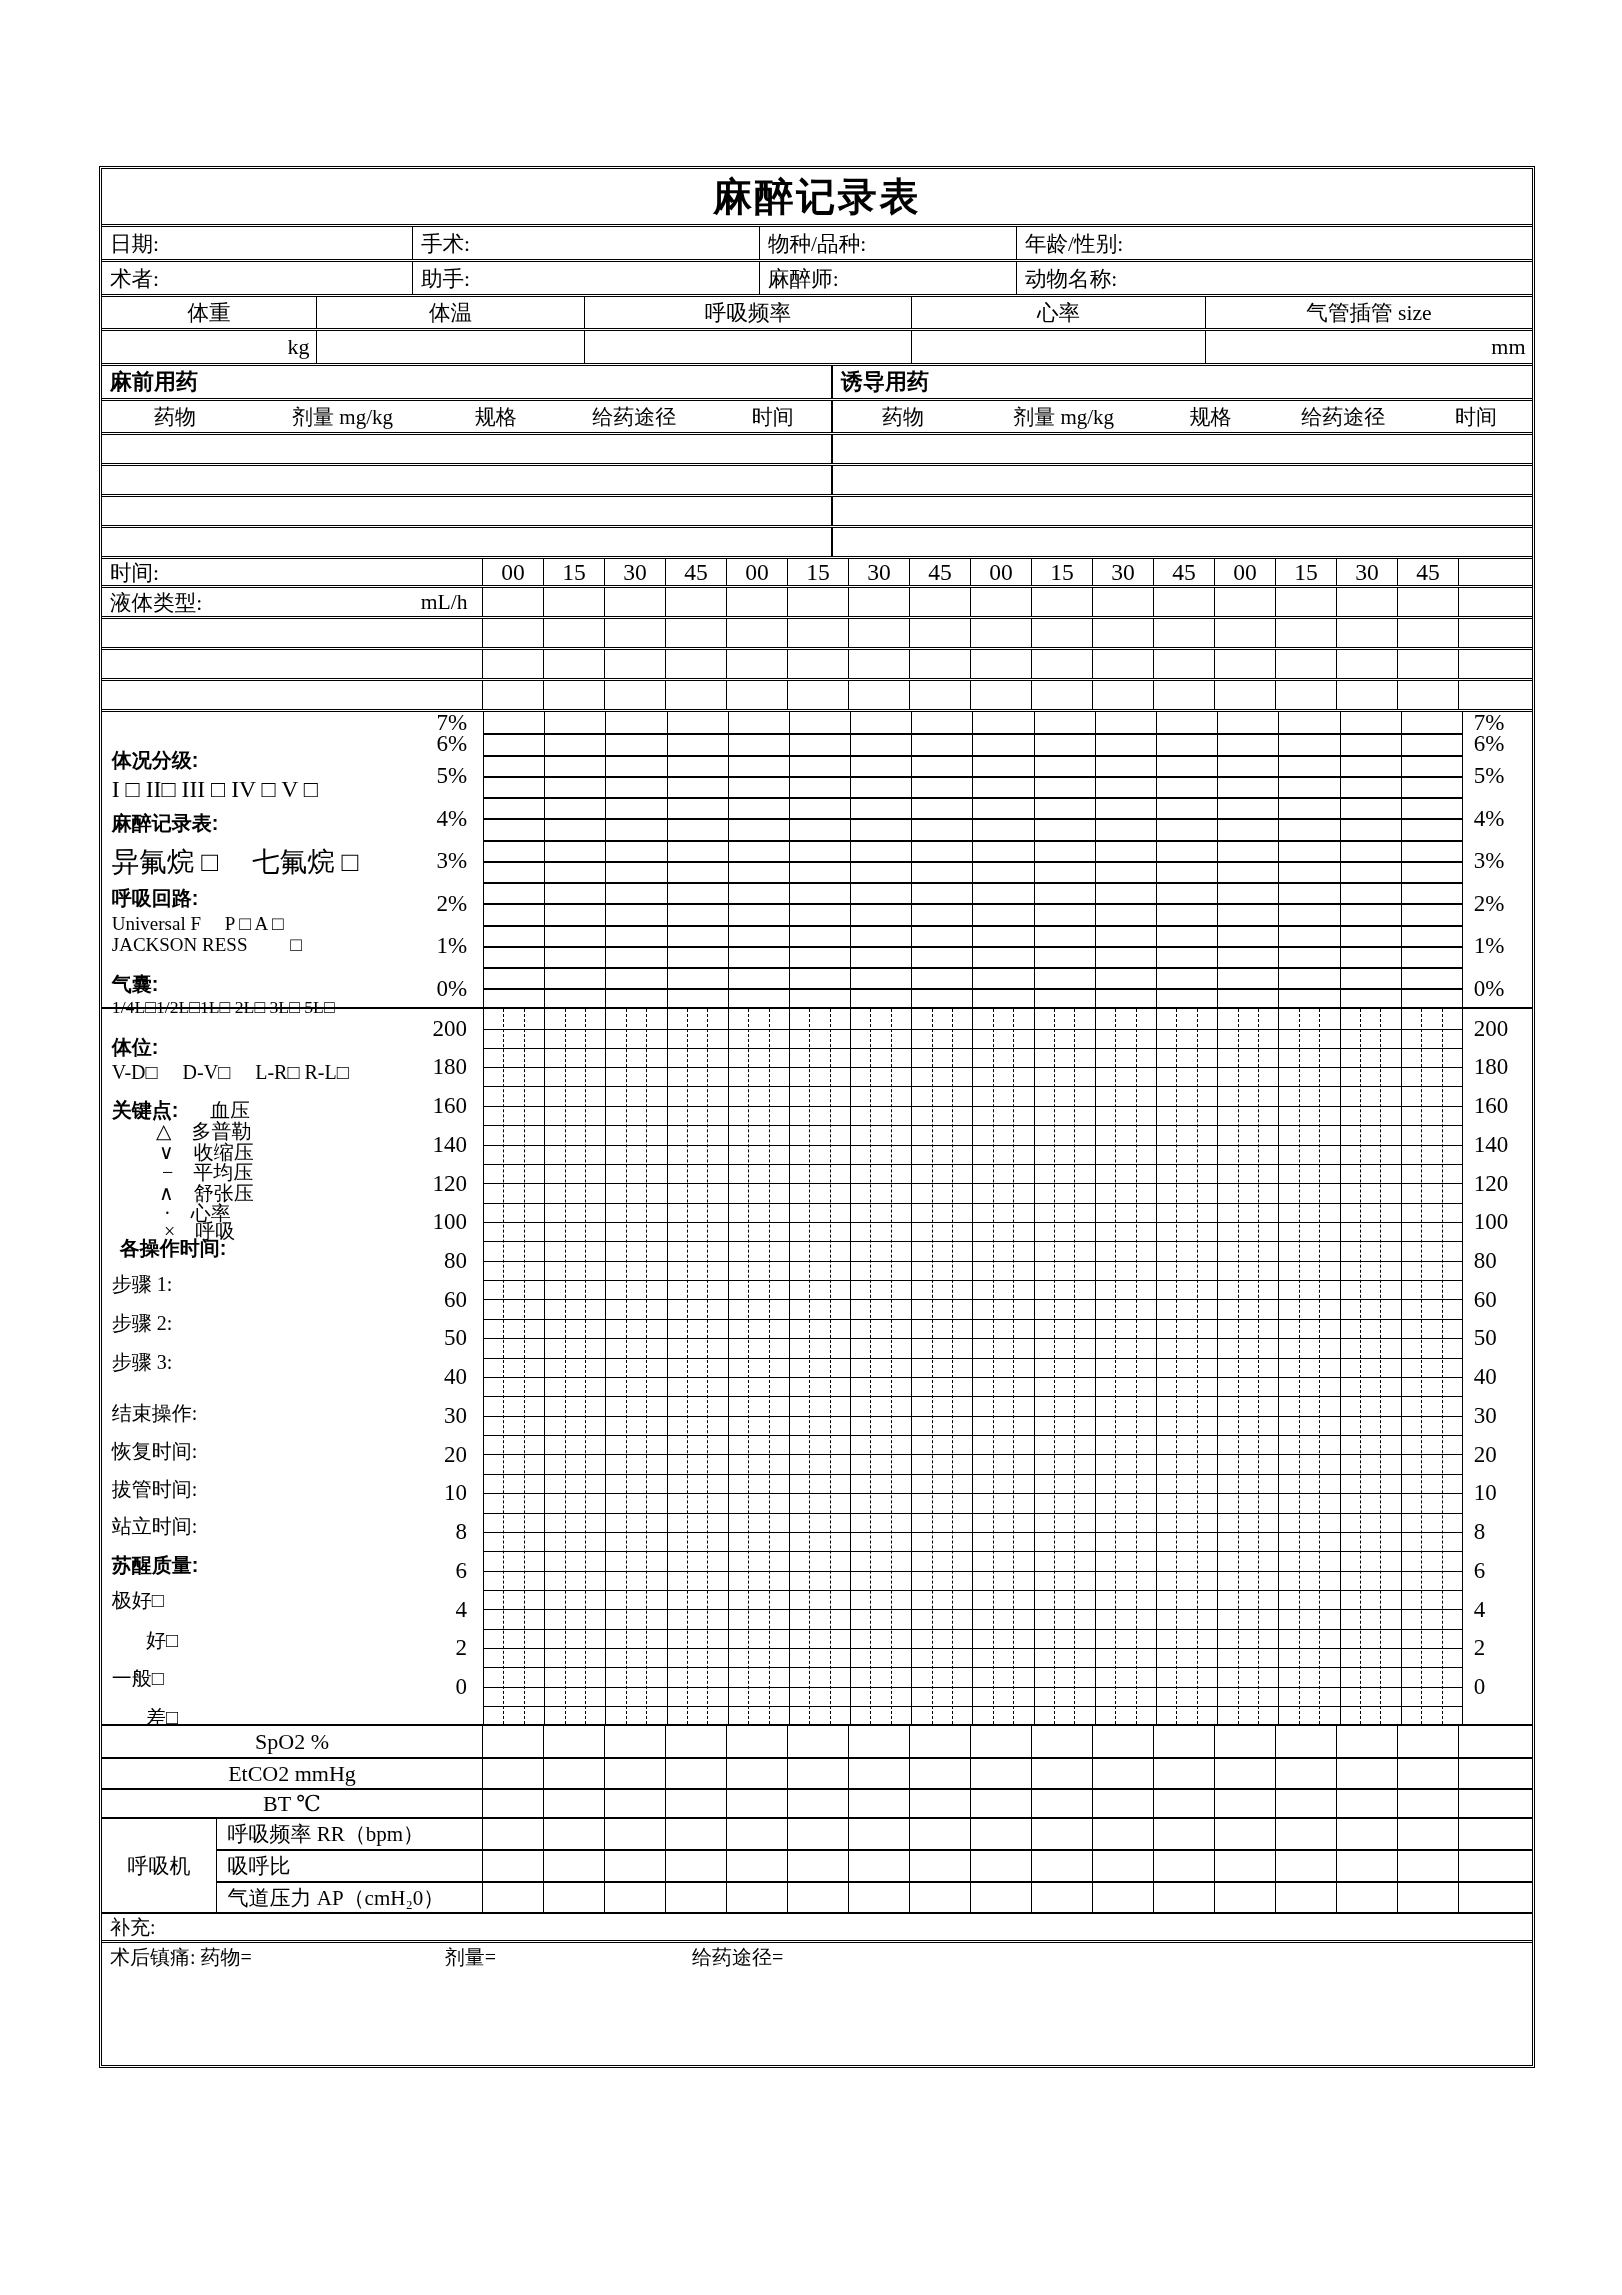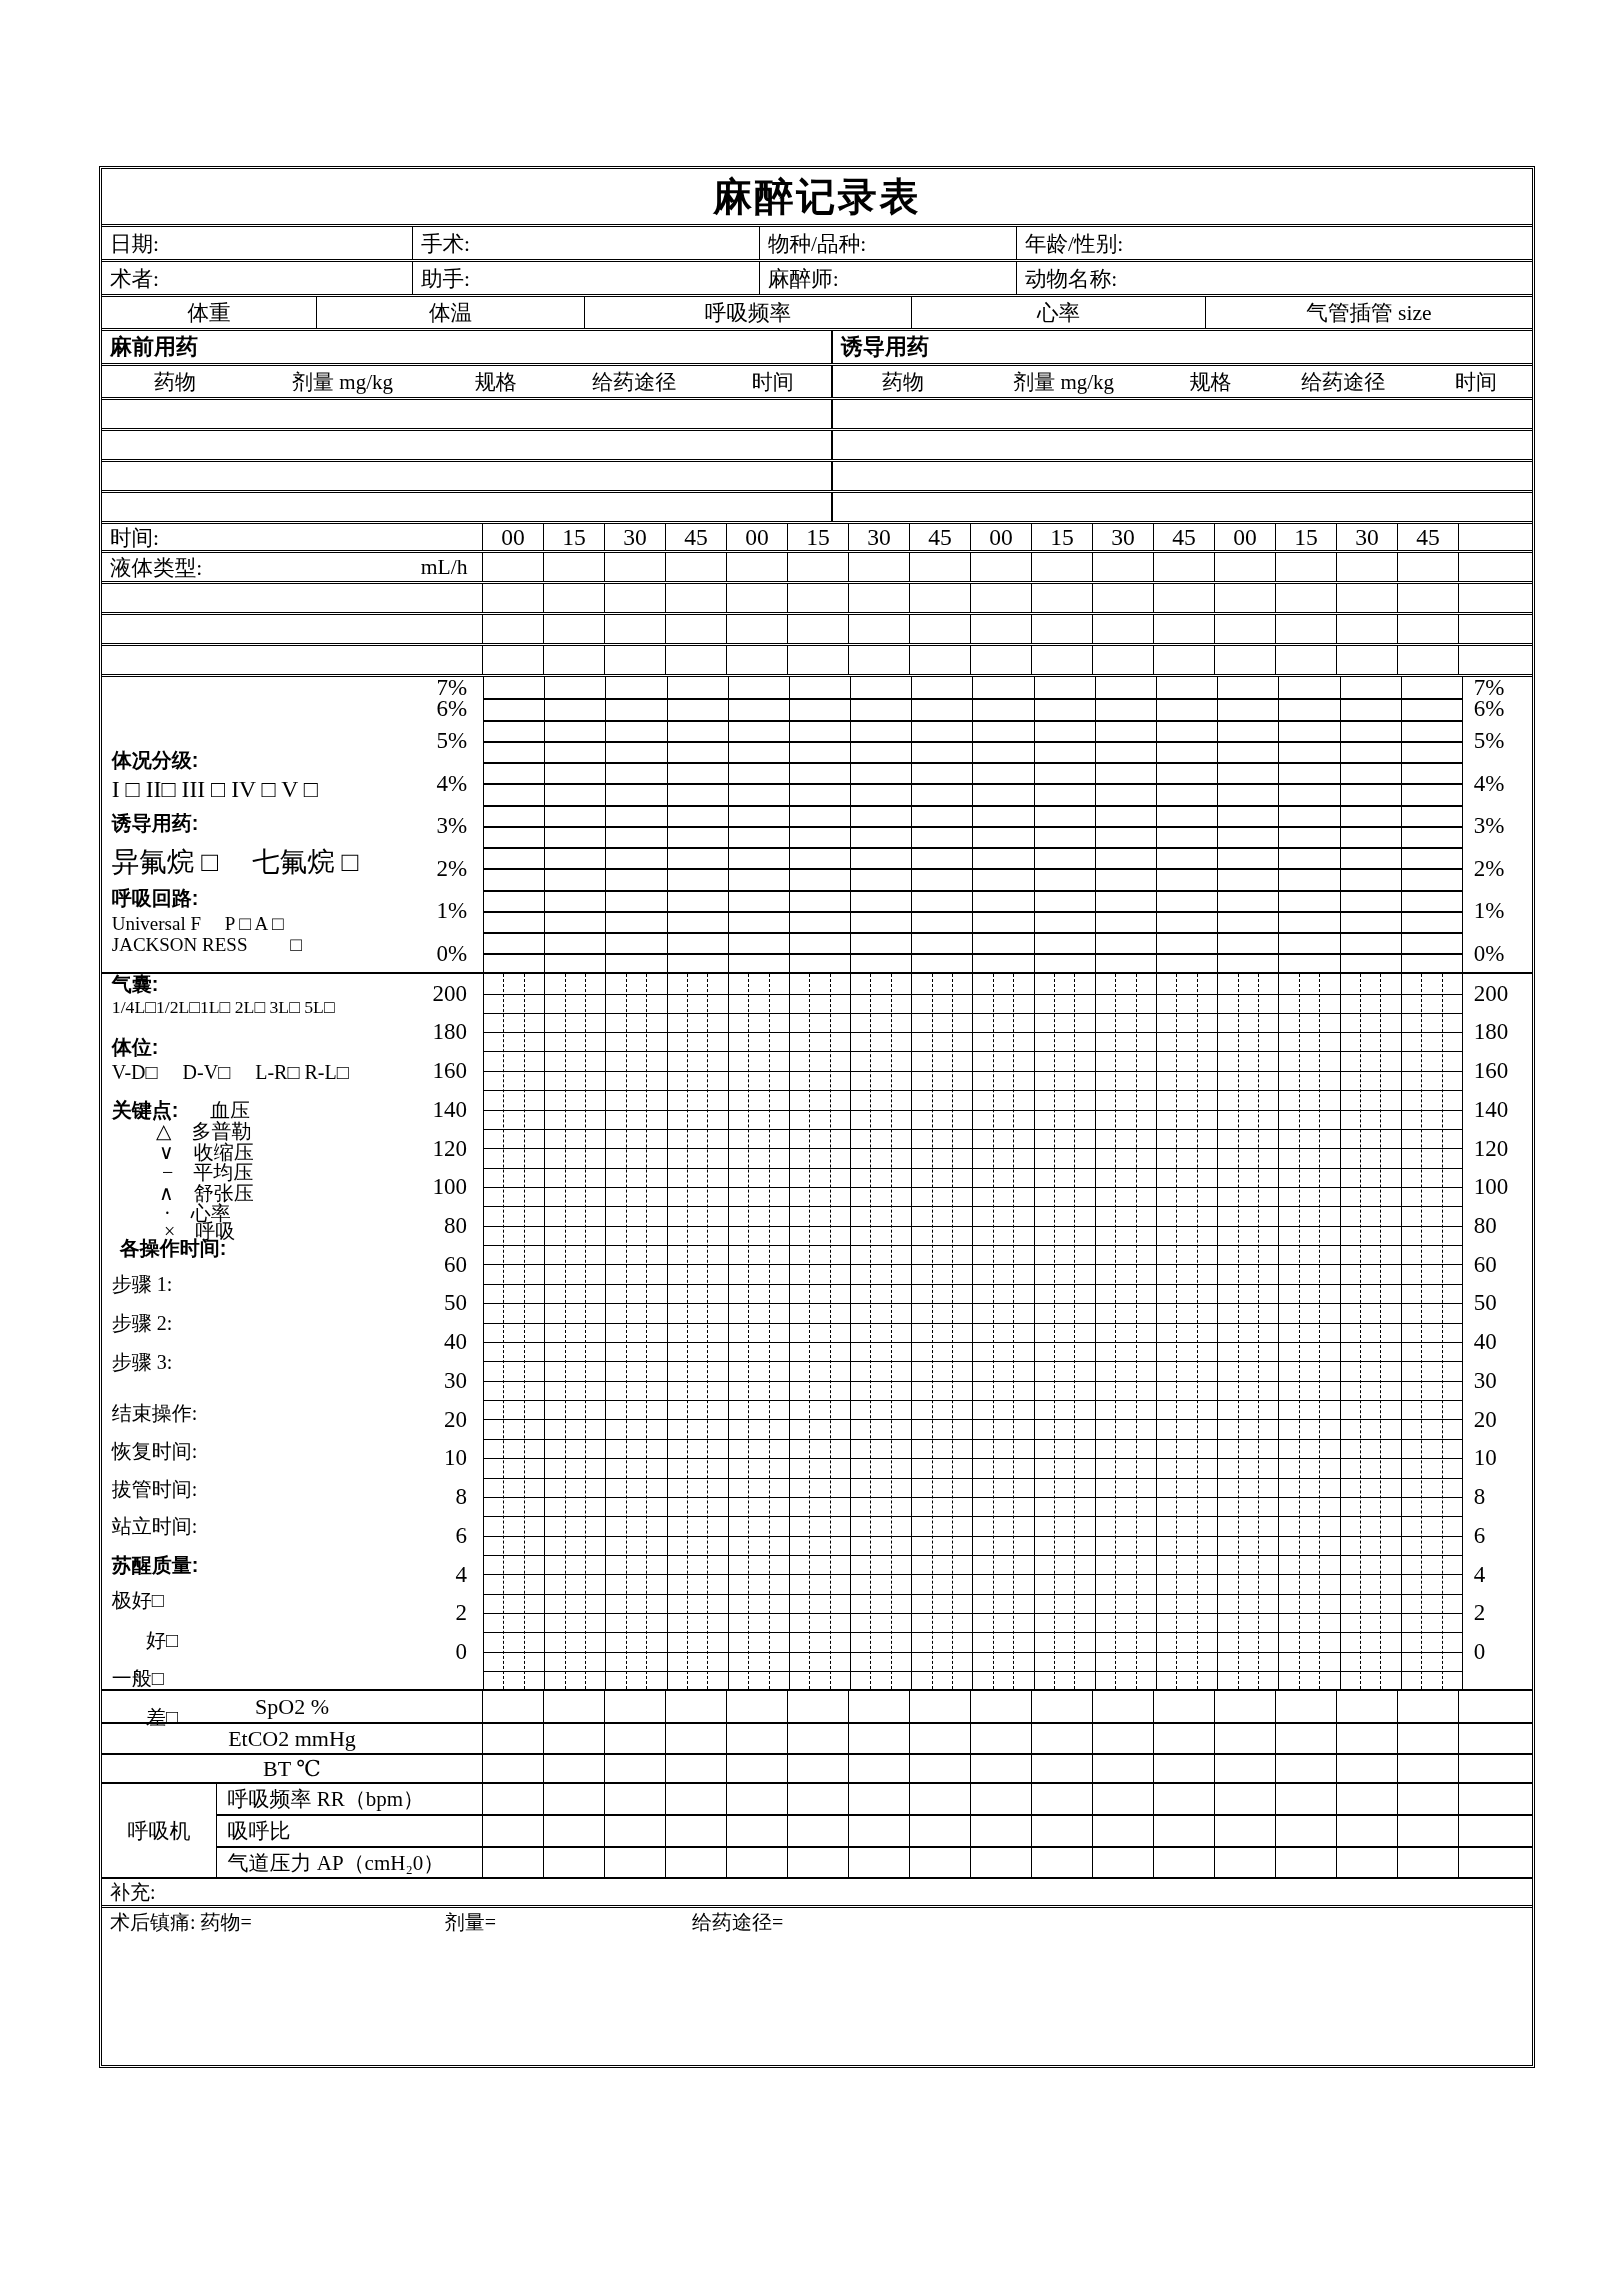--- a/index.html
+++ b/index.html
@@ -74,20 +74,27 @@
 
 
   <div class="row" style="height:34px;font-size:21.6px">
     <div class="cell center" style="width:215px">体重</div>
     <div class="cell center" style="width:268px">体温</div>
     <div class="cell center" style="width:327px">呼吸频率</div>
     <div class="cell center" style="width:294px">心率</div>
     <div class="cell center last">气管插管 size</div>
   </div>
 
+  <div class="row" style="height:35px;font-size:22px">
+    <div class="cell rt serif" style="width:215px">kg</div>
+    <div class="cell" style="width:268px"></div>
+    <div class="cell" style="width:327px"></div>
+    <div class="cell" style="width:294px"></div>
+    <div class="cell rt serif last">mm</div>
+  </div>
 
   <div class="row" style="height:35px">
     <div class="cell halfL lab hei" style="font-size:22px">麻前用药</div>
     <div class="cell last lab hei" style="font-size:22px">诱导用药</div>
   </div>
 
   <div class="row" style="height:34px">
     <div class="cell halfL">
         <div class="subcols">
           <span style="width: 20%;">药物</span>
@@ -422,21 +429,21 @@
         <div class="scale-lab" style="top: 550px;">6</div>
         <div class="scale-lab" style="top: 589px;">4</div>
         <div class="scale-lab" style="top: 627px;">2</div>
         <div class="scale-lab" style="top: 666px;">0</div>
       </div>
   </div>
 
   <div id="sidebar">
       <div class="sb-item hei" style="top: 7.2px;">体况分级:</div>
       <div class="sb-item" style="top: 35px; font-size: 23.6px;">I □  II□  III □  IV □  V □</div>
-      <div class="sb-item hei" style="top: 70px;">诱导用药:</div>
+      <div class="sb-item hei" style="top: 70px;">麻醉记录表:</div>
       <div class="sb-item" style="top: 105px; font-size: 27.5px;">异氟烷 □　 七氟烷 □</div>
       <div class="sb-item hei" style="top: 145px;">呼吸回路:</div>
       <div class="sb-item" style="top: 172px; font-size: 19px;">Universal F　 P □  A □</div>
       <div class="sb-item" style="top: 193px; font-size: 19px;">JACKSON RESS　　 □</div>
       <div class="sb-item hei" style="top: 231px;">气囊:</div>
       <div class="sb-item" style="top: 256px; font-size: 17.7px;">1/4L□1/2L□1L□ 2L□ 3L□ 5L□</div>
       <div class="sb-item hei" style="top: 294px;">体位:</div>
       <div class="sb-item" style="top: 319px;">V-D□　 D-V□　 L-R□ R-L□</div>
       <div class="sb-item hei" style="top: 357px;">关键点:</div>
       <div class="sb-item" style="top: 357px; left: 108px;">血压</div>

